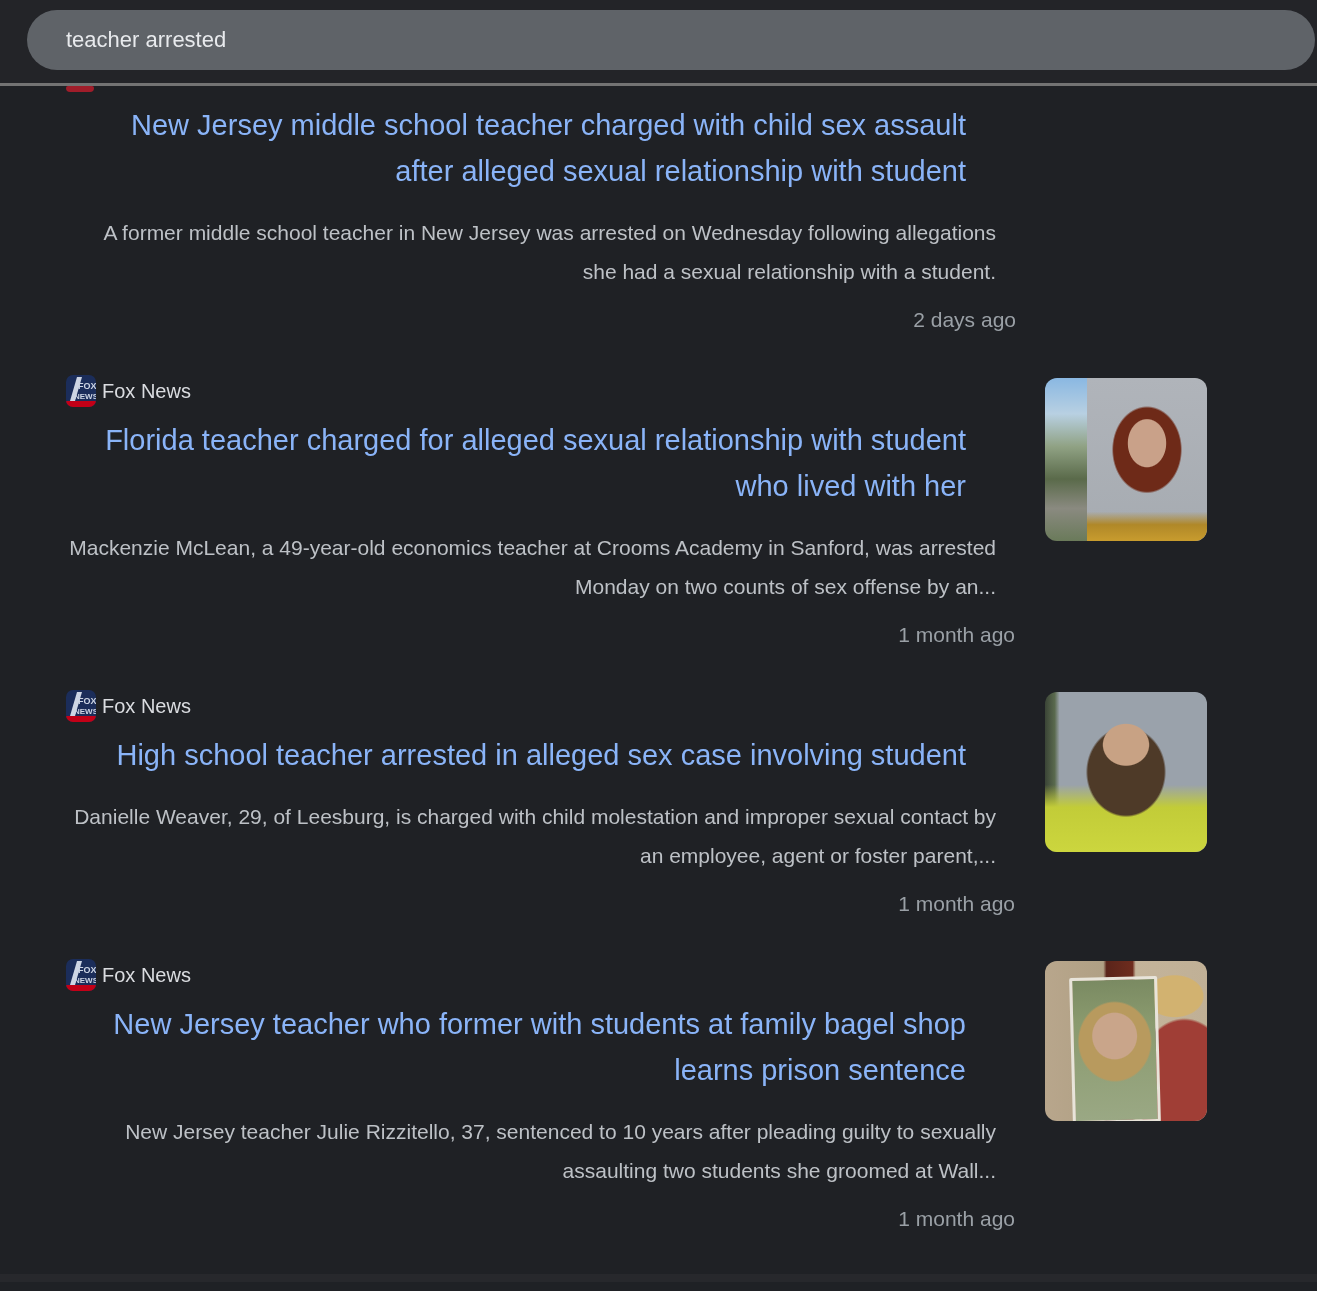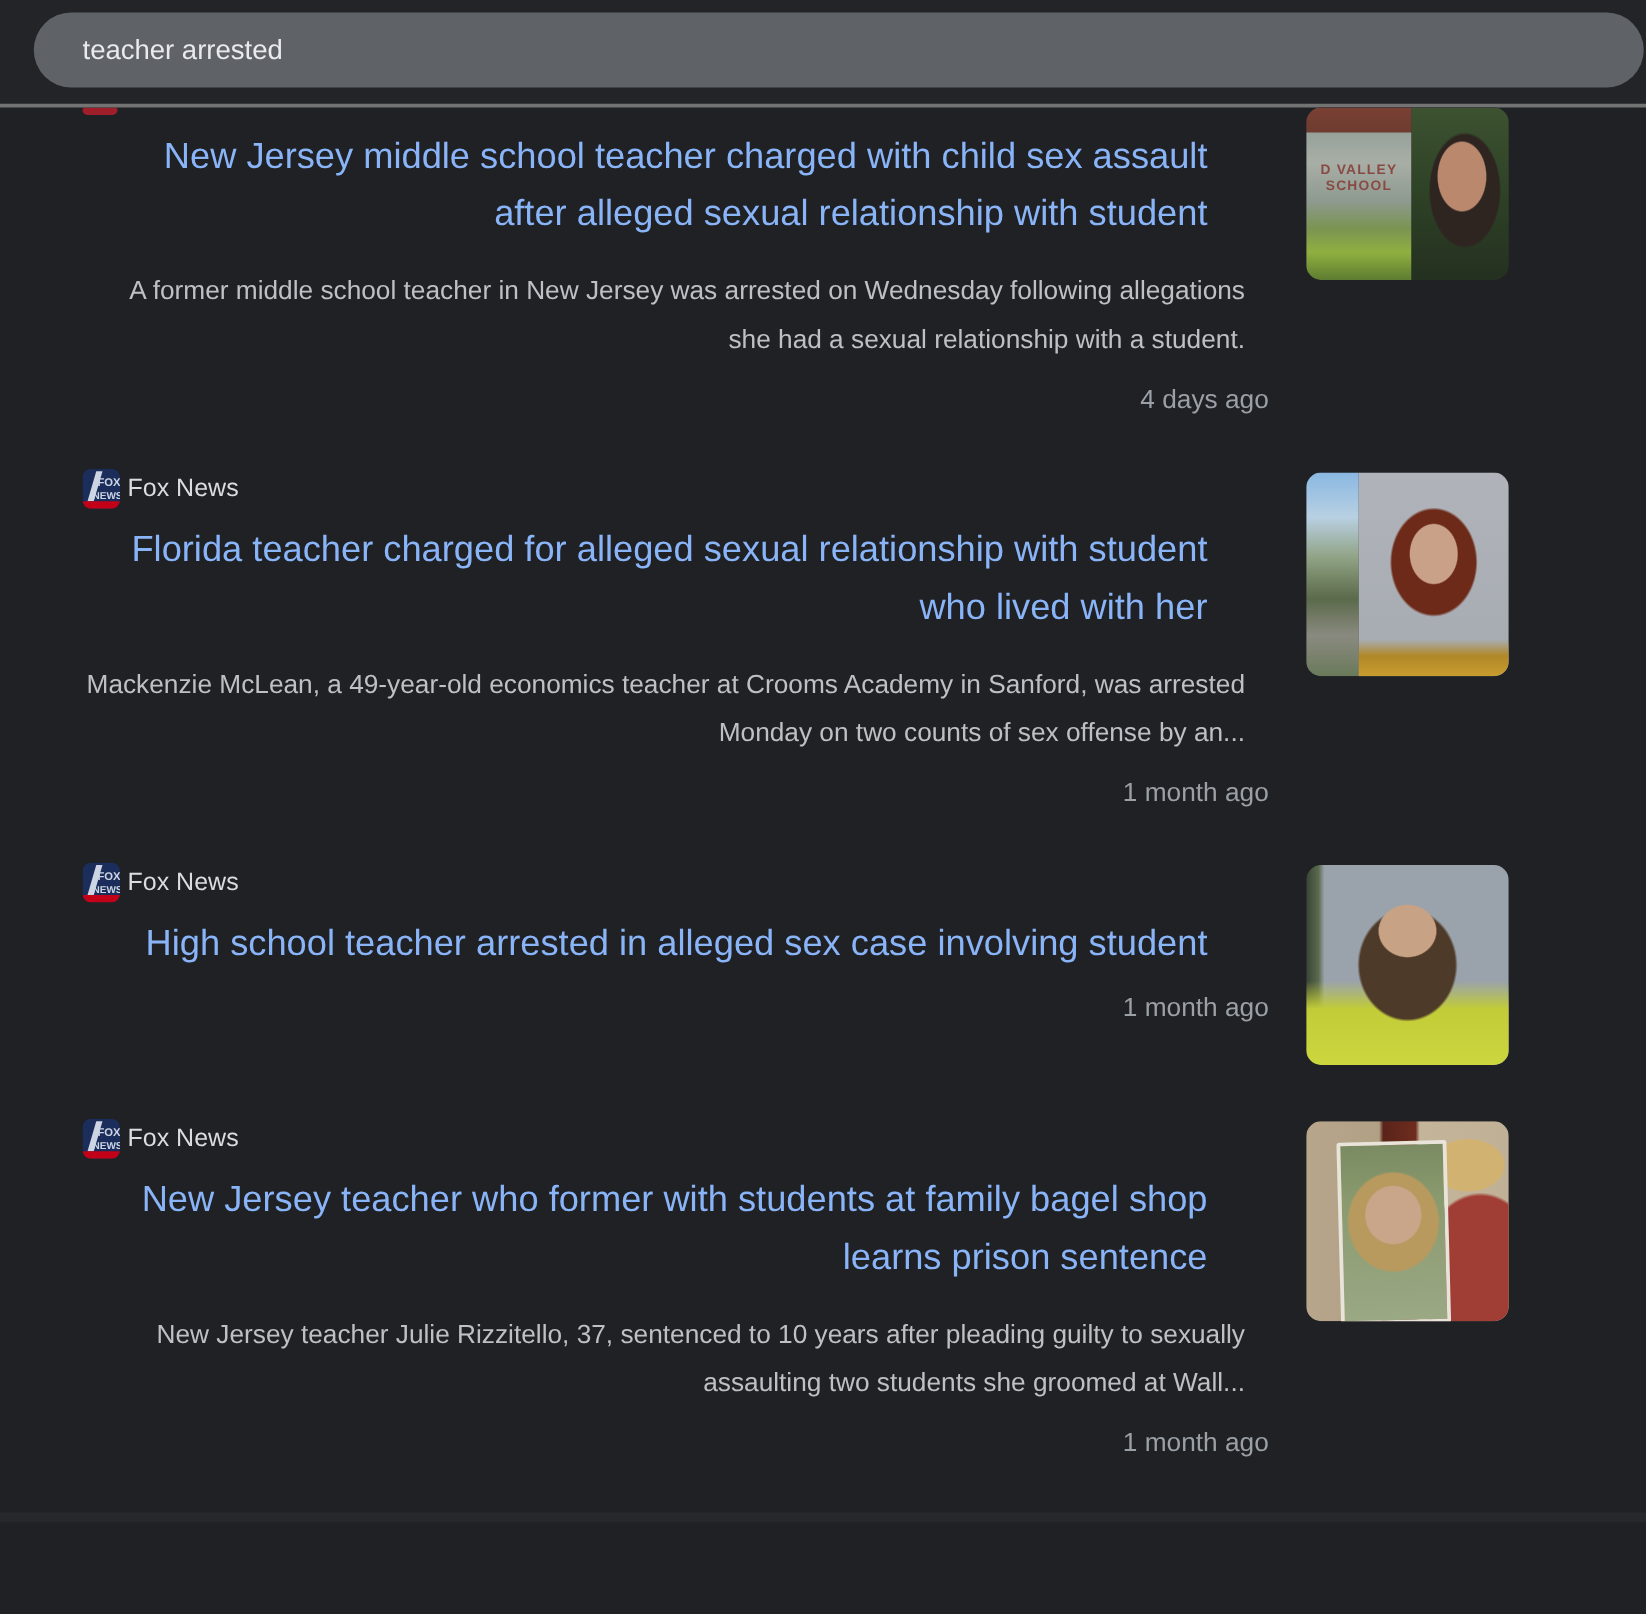--- a/index.html
+++ b/index.html
@@ -194,27 +194,21 @@
   </div>
 </div>
 
 <div class="content">
 
   <div class="result">
     <div class="result-body">
       <div class="favicon-sliver"></div>
       <div class="result-title">New Jersey middle school teacher charged with child sex assault after alleged sexual relationship with student</div>
       <div class="result-snippet">A former middle school teacher in New Jersey was arrested on Wednesday following allegations she had a sexual relationship with a student.</div>
-      <div class="result-time">4 days ago</div>
-    </div>
-    <div class="thumb thumb-1" role="img" aria-label="Split image: Valley School sign beside portrait of smiling dark-haired woman">
-      <div class="t1-left">
-        <div class="t1-sign-text">D VALLEY SCHOOL</div>
-      </div>
-      <div class="t1-right"></div>
+      <div class="result-time">2 days ago</div>
     </div>
   </div>
 
   <div class="result">
     <div class="result-body">
       <div class="source-row">
         <svg width="30" height="32" viewBox="0 0 30 32" aria-hidden="true">
           <defs>
               <clipPath id="fvc2">
                 <rect x="0" y="0" width="30" height="32" rx="7"></rect>
@@ -253,20 +247,21 @@
             <rect width="30" height="32" fill="#1b2d5a"></rect>
             <polygon points="4,26 11,2 16,2 9,26" fill="#cdd5e4"></polygon>
             <text x="12" y="14" font-size="9" font-weight="bold" fill="#cdd5e4" font-family="Liberation Sans, sans-serif">FOX</text>
             <text x="8" y="24" font-size="8" font-weight="bold" fill="#cdd5e4" font-family="Liberation Sans, sans-serif">NEWS</text>
             <rect x="0" y="26" width="30" height="6" fill="#c20017"></rect>
           </g>
         </svg>
         <span class="source-label">Fox News</span>
       </div>
       <div class="result-title">High school teacher arrested in alleged sex case involving student</div>
+      <div class="result-snippet">Danielle Weaver, 29, of Leesburg, is charged with child molestation and improper sexual contact by an employee, agent or foster parent,...</div>
       <div class="result-time">1 month ago</div>
     </div>
     <div class="thumb thumb-3" role="img" aria-label="Mugshot of young woman with long brown hair wearing yellow-green top against gray wall">
       <div class="t3-full"></div>
     </div>
   </div>
 
   <div class="result">
     <div class="result-body">
       <div class="source-row">

